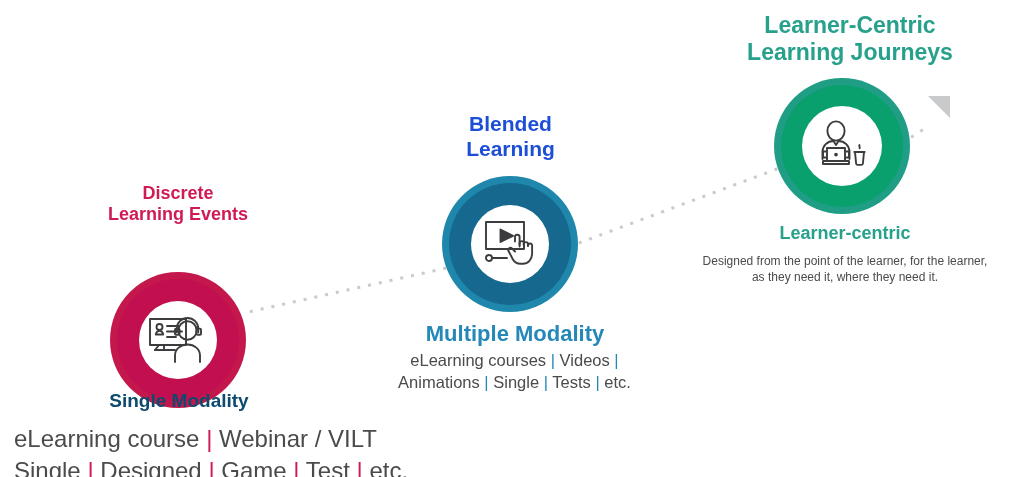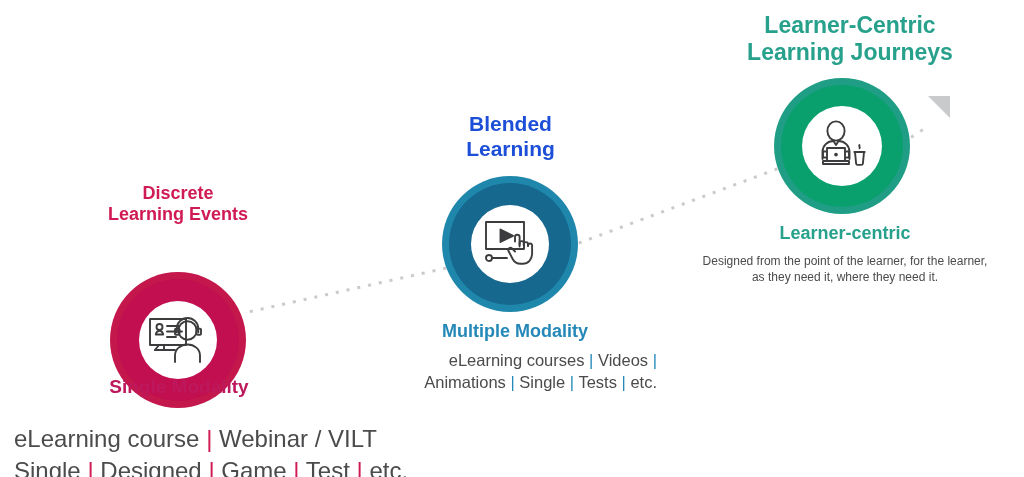--- a/index.html
+++ b/index.html
@@ -150,48 +150,47 @@
     color: #27a08c;
   }
 
   .modality {
     position: absolute;
     text-align: center;
     font-weight: bold;
     font-size: 19px;
   }
   #modality-discrete {
-    left: 38px; top: 376px; width: 282px;
-    color: #be185d;
+    left: 38px; top: 390px; width: 282px;
+    color: #0c4a6e;
   }
   #modality-blended {
     left: 390px; top: 321px; width: 250px;
     color: #2488b8;
-    font-size: 18px;
+    font-size: 22px;
   }
   #modality-learner {
     left: 700px; top: 223px; width: 290px;
     color: #27a08c;
     font-size: 18px;
   }
 
   .detail {
     position: absolute;
     text-align: center;
     color: #4b4b4d;
     line-height: 1.33;
   }
   #detail-discrete {
     left: 14px; top: 423px; width: 330px;
     font-size: 24px;
   }
   #detail-blended {
     left: 372px; top: 350px; width: 285px;
     font-size: 16.5px;
-    text-align: right;
   }
   #detail-learner {
     left: 700px; top: 254px; width: 290px;
     font-size: 12px;
   }
 
   .sep { color: #d01a54; font-weight: 400; }
   #detail-blended .sep { color: #2488b8; }
   .detail-line { display: block; white-space: nowrap; }
   #detail-learner .detail-line { white-space: normal; }

